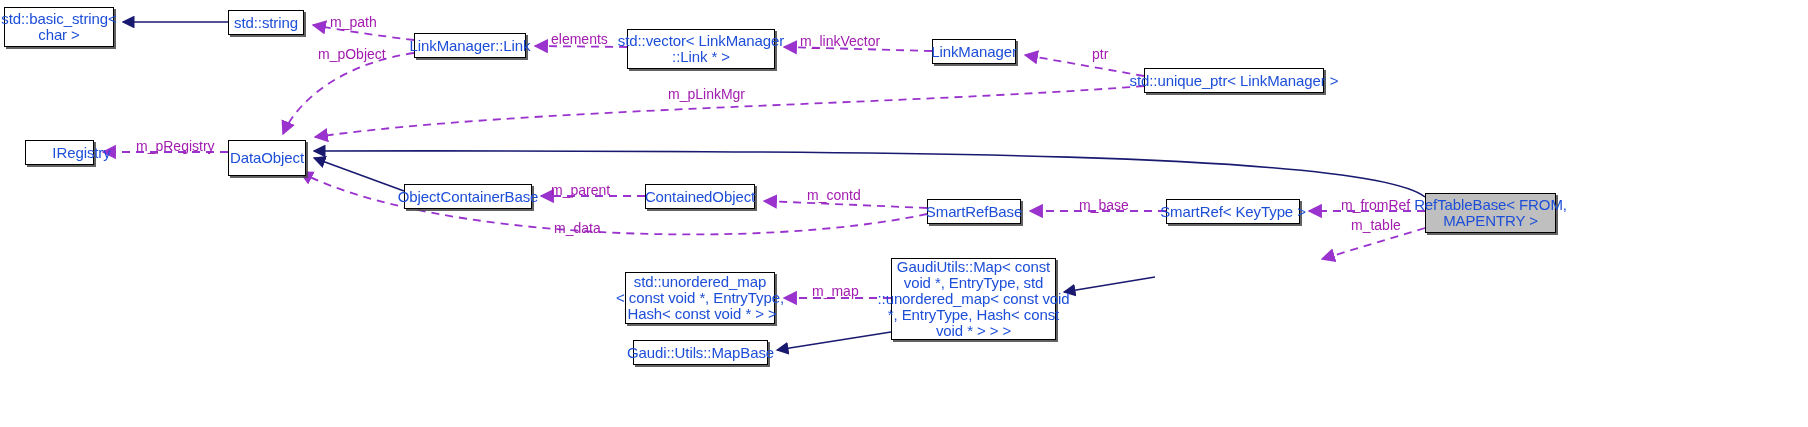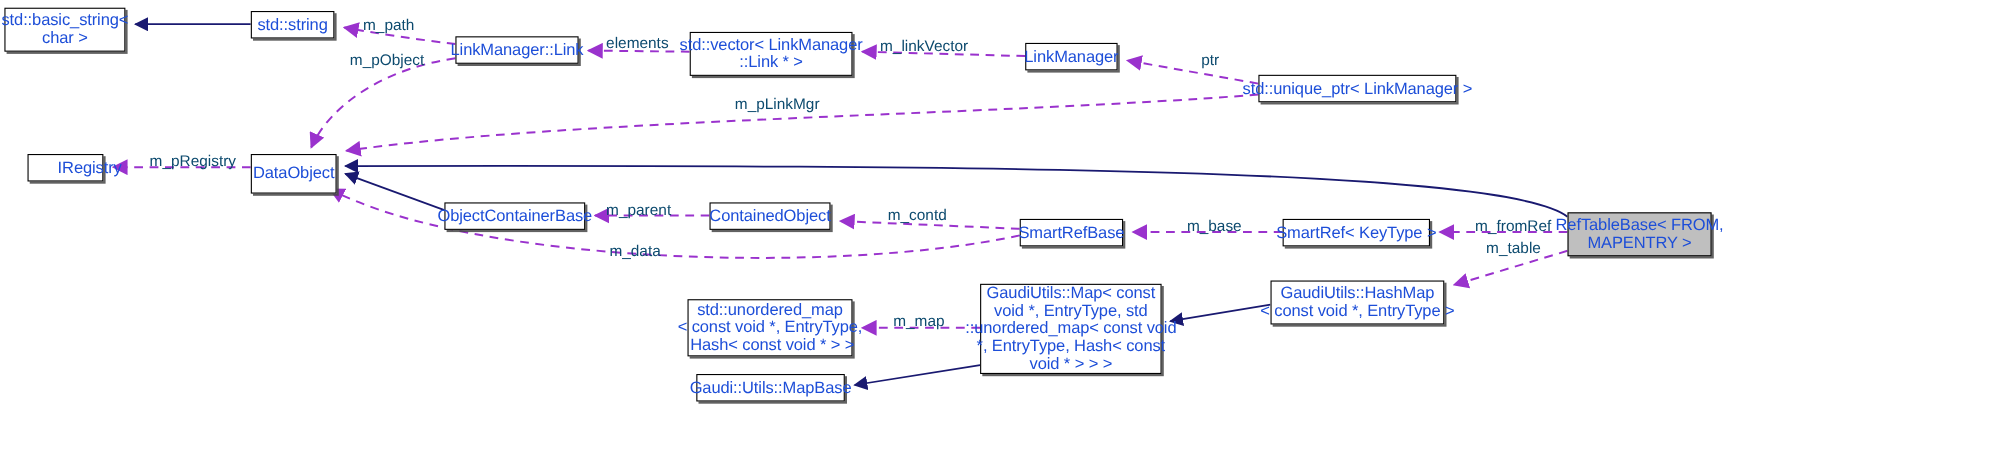--- a/index.html
+++ b/index.html
@@ -41,21 +41,21 @@
     box-shadow: 2px 2px 0 0 rgba(70,70,70,0.85);
     letter-spacing: -0.1px;
   }
   .node.highlight {
     background: #bfbfbf;
   }
   .edge-label {
     position: absolute;
     font-size: 14px;
     line-height: 15px;
-    color: #0c4a6e;
+    color: #a21caf;
     white-space: pre;
     background: transparent;
   }
 </style>
 </head>
 <body>
 
 <div id="diagram">
 
   <svg id="edges" viewBox="0 0 1808 427" width="1808" height="427" xmlns="http://www.w3.org/2000/svg">
@@ -141,24 +141,20 @@
 &lt; const void *, EntryType,
  Hash&lt; const void * &gt; &gt;</span>
   </div>
   <div class="node" style="left:891px;top:258px;width:165px;height:82px;">
     <span>GaudiUtils::Map&lt; const
 void *, EntryType, std
 ::unordered_map&lt; const void
 *, EntryType, Hash&lt; const
 void * &gt; &gt; &gt;</span>
   </div>
-  <div class="node" style="left:1155px;top:255px;width:158px;height:40px;">
-    <span>GaudiUtils::HashMap
-&lt; const void *, EntryType &gt;</span>
-  </div>
   <div class="node" style="left:633px;top:340px;width:135px;height:25px;">
     <span>Gaudi::Utils::MapBase</span>
   </div>
 
   <div class="edge-label" style="left:330px;top:15px;"><span>m_path</span></div>
   <div class="edge-label" style="left:318px;top:47px;"><span>m_pObject</span></div>
   <div class="edge-label" style="left:551px;top:32px;"><span>elements</span></div>
   <div class="edge-label" style="left:800px;top:34px;"><span>m_linkVector</span></div>
   <div class="edge-label" style="left:1092px;top:47px;"><span>ptr</span></div>
   <div class="edge-label" style="left:668px;top:87px;"><span>m_pLinkMgr</span></div>

